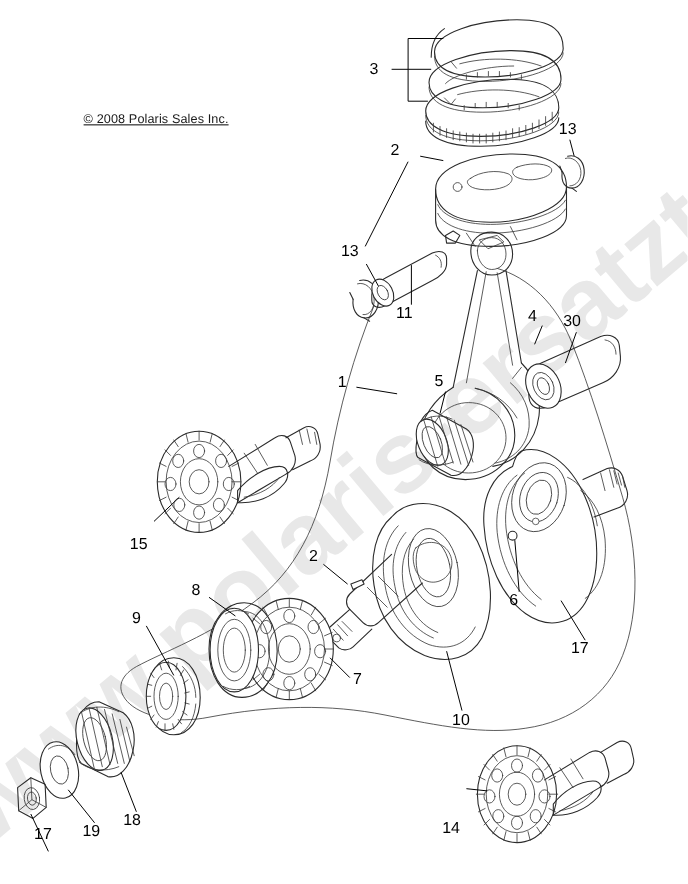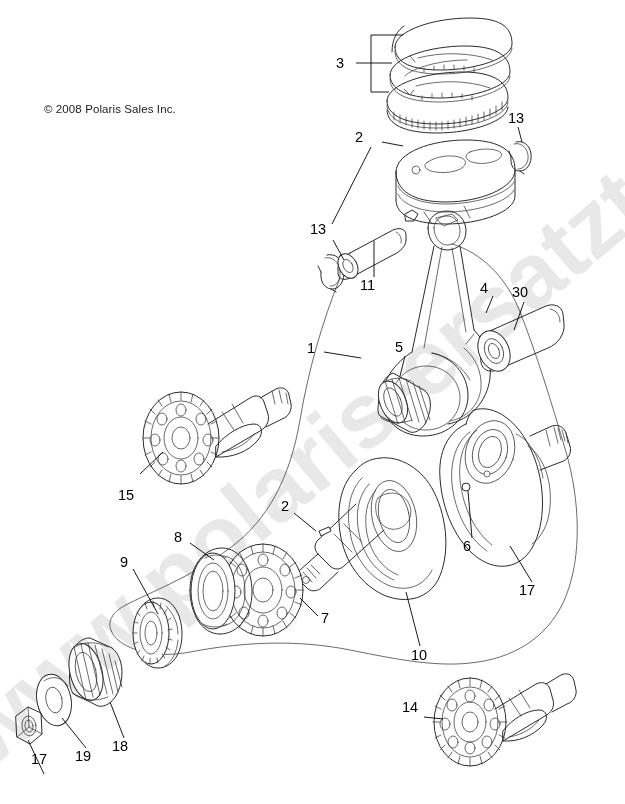--- a/index.html
+++ b/index.html
@@ -5,22 +5,22 @@
 <style>
   html,body{margin:0;padding:0;background:#ffffff;}
   body{
     font-family:"Liberation Sans", sans-serif;
     width:625px;height:804px;
     overflow:hidden;position:relative;
   }
   #sheet{position:relative;width:625px;height:804px;background:#fff;overflow:hidden;}
   #art{position:absolute;left:0;top:0;width:625px;height:804px;}
   .copyright{
-    position:absolute;left:44px;top:103px;
-    font-size:11.5px;color:#1a1a1a;letter-spacing:.1px;white-space:nowrap;
+    position:absolute;left:76px;top:103px;
+    font-size:11.5px;color:#1a1a1a;letter-spacing:.1px;white-space:nowrap;text-decoration:underline;
   }
   .callout{
     position:absolute;font-size:14.5px;color:#000;
     line-height:1;white-space:nowrap;
   }
 </style>
 </head>
 <body>
 
 <div id="sheet">
@@ -496,18 +496,18 @@
   <div class="callout" style="left:307px;top:341px">1</div>
   <div class="callout" style="left:395px;top:340px">5</div>
   <div class="callout" style="left:118px;top:488px">15</div>
   <div class="callout" style="left:281px;top:499px">2</div>
   <div class="callout" style="left:463px;top:539px">6</div>
   <div class="callout" style="left:174px;top:530px">8</div>
   <div class="callout" style="left:120px;top:555px">9</div>
   <div class="callout" style="left:519px;top:583px">17</div>
   <div class="callout" style="left:321px;top:611px">7</div>
   <div class="callout" style="left:411px;top:648px">10</div>
-  <div class="callout" style="left:402px;top:700px">14</div>
+  <div class="callout" style="left:402px;top:746px">14</div>
   <div class="callout" style="left:112px;top:739px">18</div>
   <div class="callout" style="left:75px;top:749px">19</div>
   <div class="callout" style="left:31px;top:752px">17</div>
 
 </div>
 
 </body></html>

